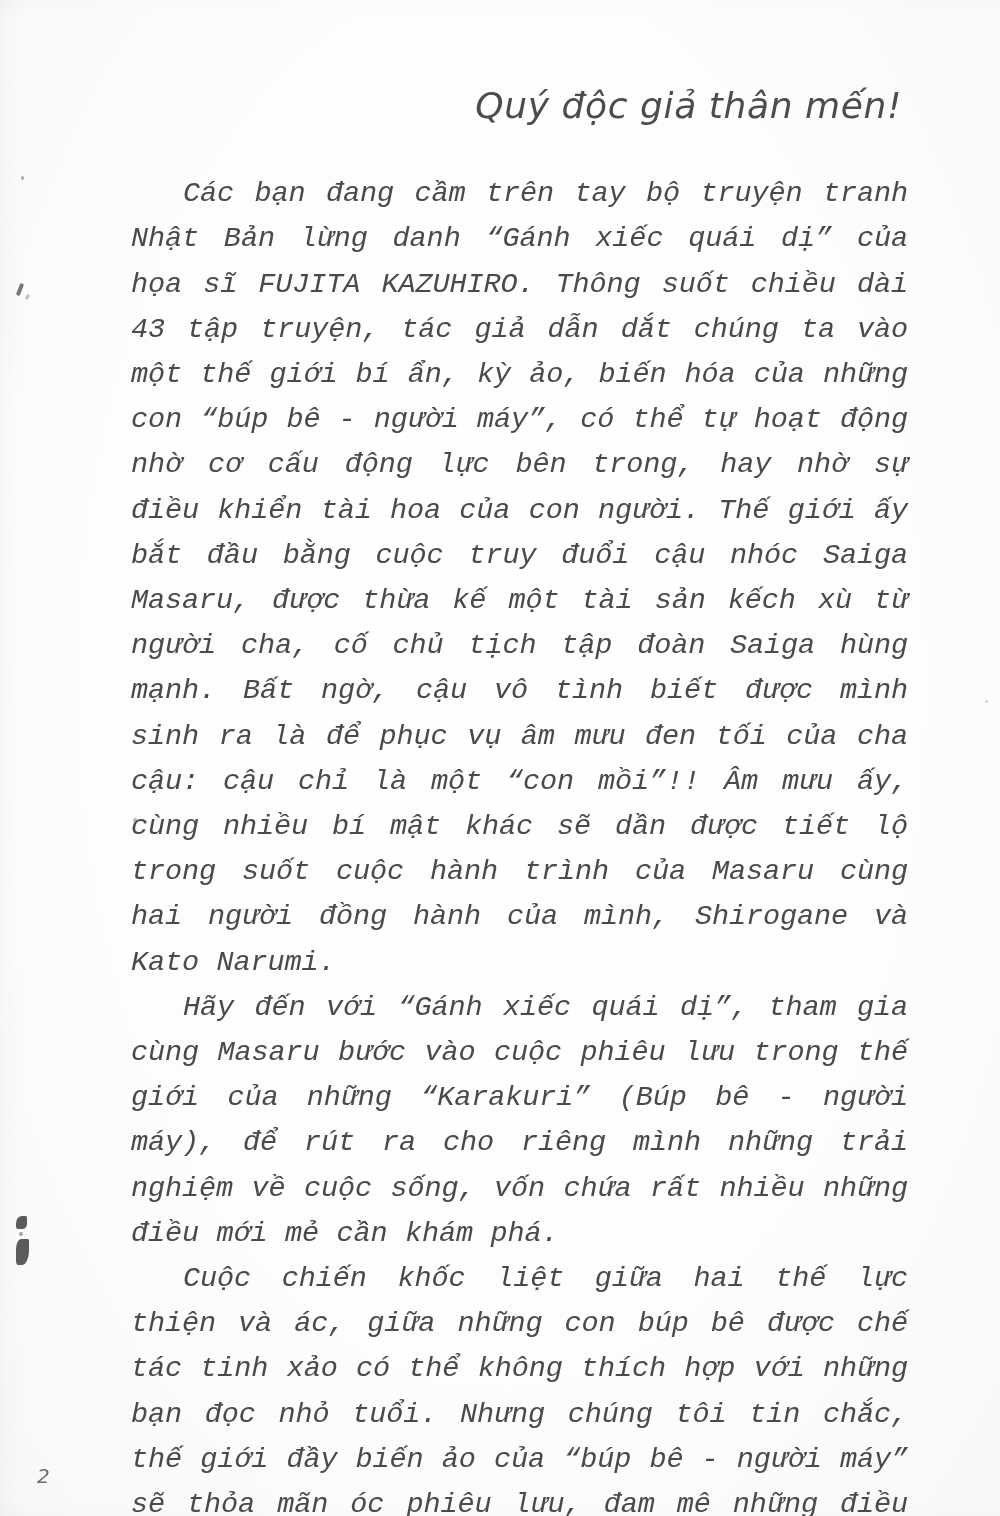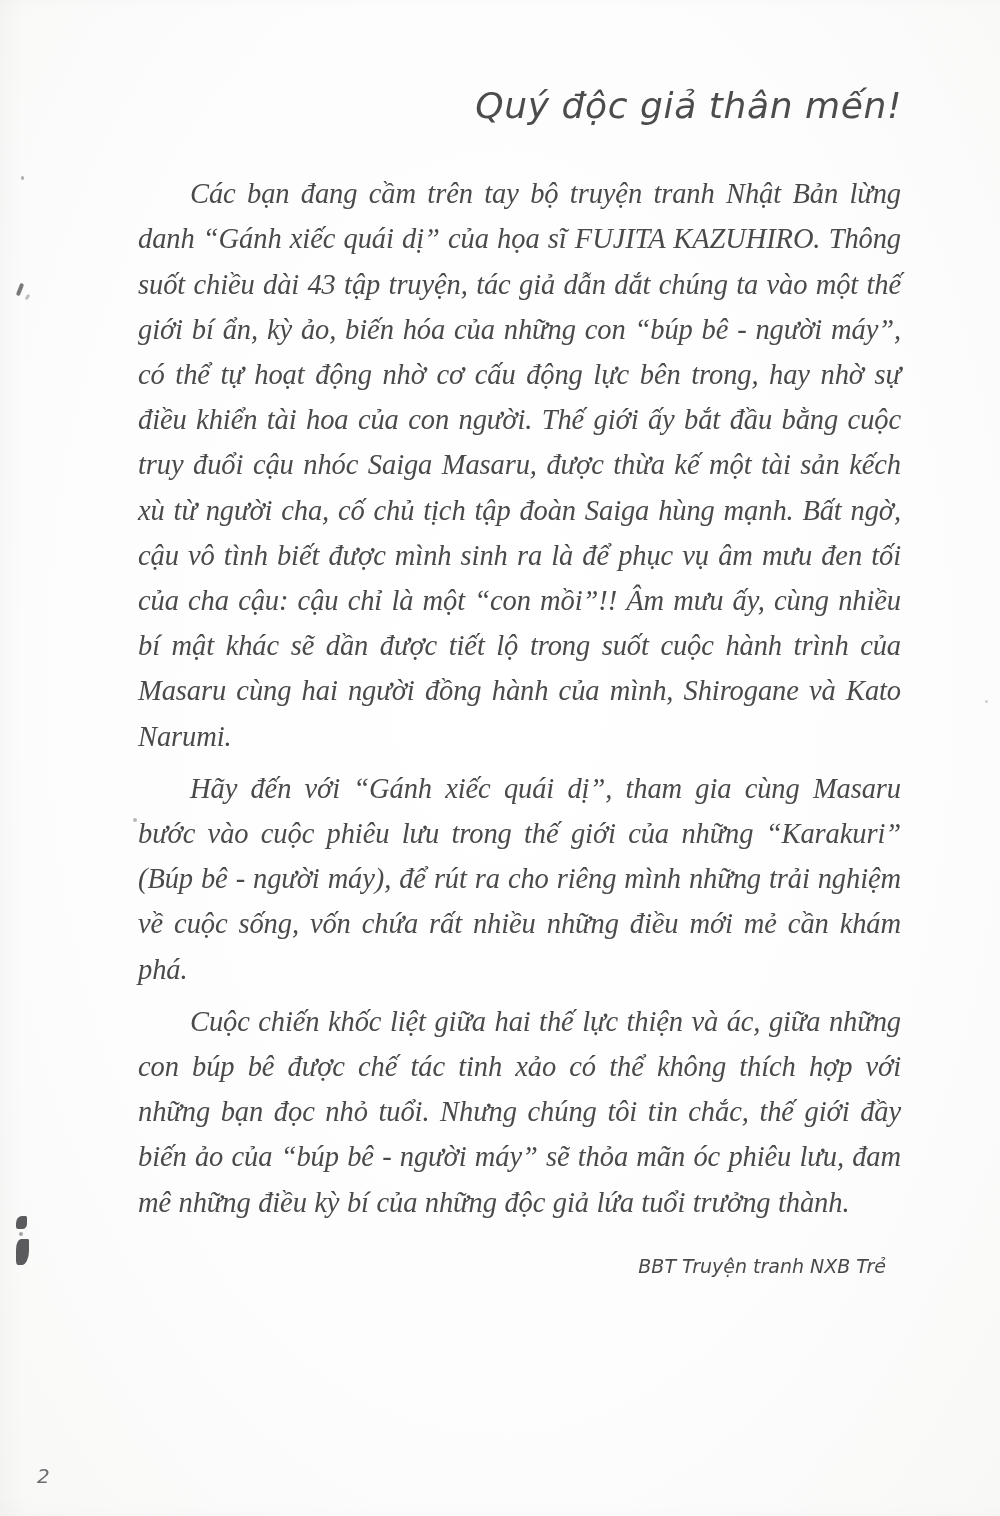--- a/index.html
+++ b/index.html
@@ -52,29 +52,29 @@
     font-style: italic;
     font-weight: 400;
     letter-spacing: 0.6px;
     line-height: 1.2;
     margin: 0 6px 44px 0;
     white-space: nowrap;
   }
 
   .para {
     color: #4a4a4c;
-    font-family: Liberation Serif, serif;
+    font-family: Liberation Mono, monospace;
     font-size: 28.5px;
     font-style: italic;
     line-height: 45.2px;
     text-align: justify;
     text-align-last: left;
     letter-spacing: -0.1px;
     word-spacing: 0.5px;
-    margin: 7px;
+    margin: 0;
     text-indent: 52px;
     -webkit-hyphens: none;
     hyphens: none;
   }
 
   .para + .para {
     margin-top: 0px;
   }
 
   .signature {

